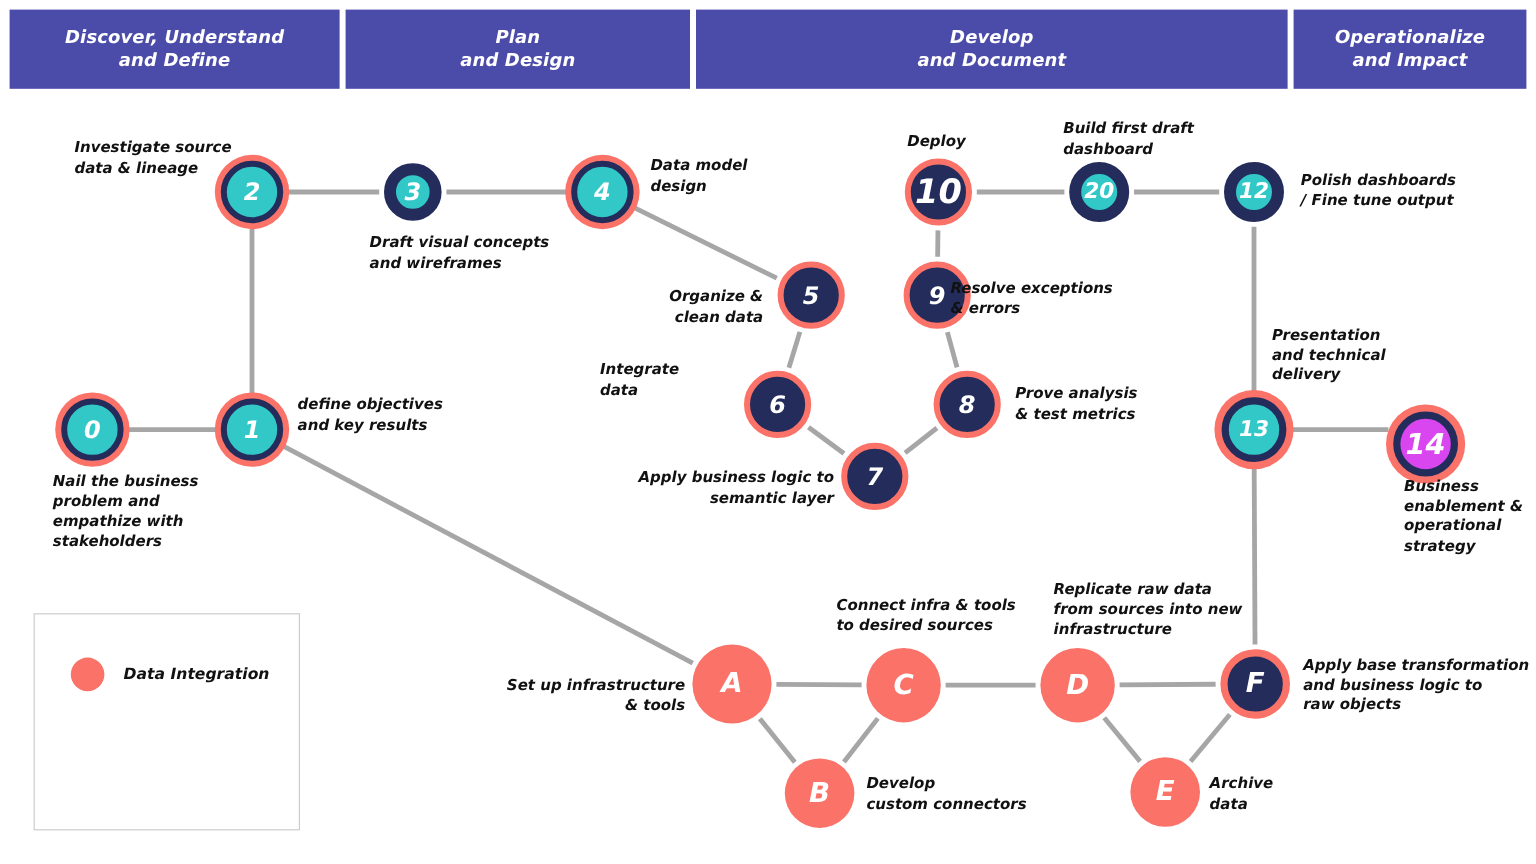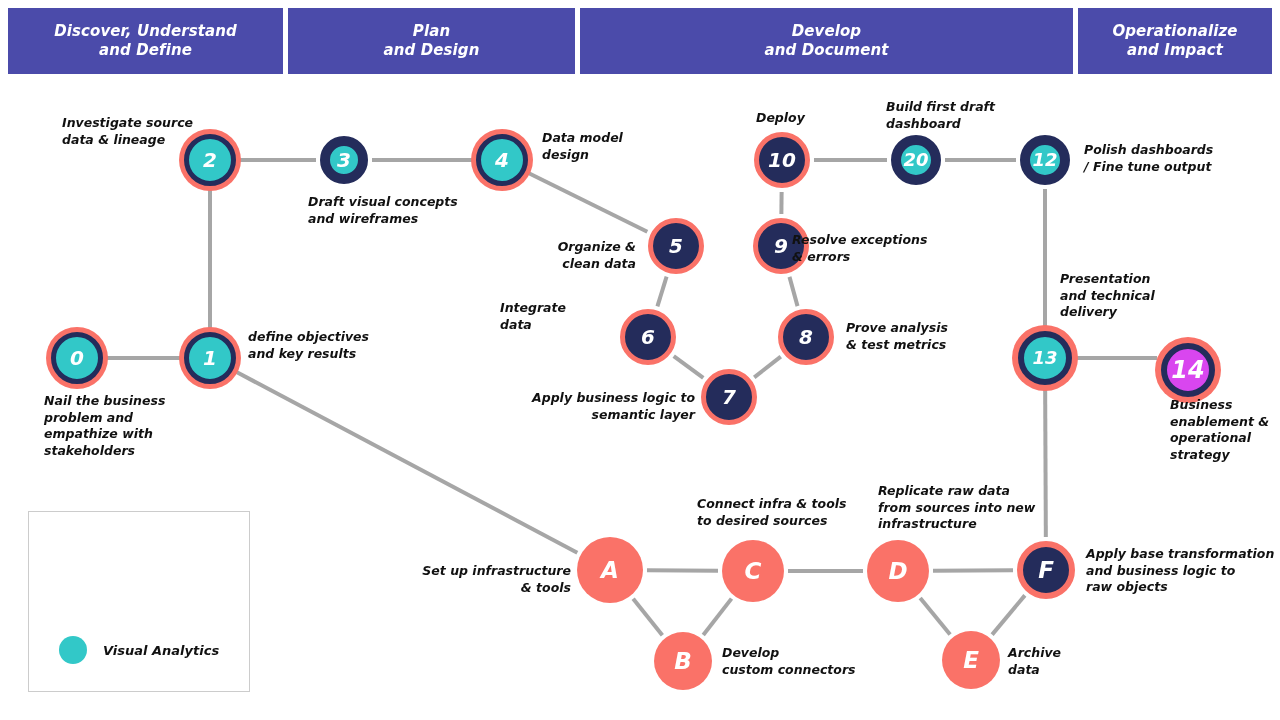--- a/index.html
+++ b/index.html
@@ -191,21 +191,21 @@
       </div>
       <div class="node" style="width: 56px; height: 56px; left: 701px; top: 369px; font-size: 20px; background: rgb(36, 44, 91); border: 5px solid rgb(250, 114, 104);">
         <span class="node-label-text">7</span>
       </div>
       <div class="node" style="width: 56px; height: 56px; left: 778px; top: 309px; font-size: 20px; background: rgb(36, 44, 91); border: 5px solid rgb(250, 114, 104);">
         <span class="node-label-text">8</span>
       </div>
       <div class="node" style="width: 56px; height: 56px; left: 753px; top: 218px; font-size: 20px; background: rgb(36, 44, 91); border: 5px solid rgb(250, 114, 104);">
         <span class="node-label-text">9</span>
       </div>
-      <div class="node" style="width: 56px; height: 56px; left: 754px; top: 132px; font-size: 20px; background: rgb(36, 44, 91); border: 5px solid rgb(250, 114, 104);">
+      <div class="node" style="width: 56px; height: 56px; left: 754px; top: 132px; font-size: 28px; background: rgb(36, 44, 91); border: 5px solid rgb(250, 114, 104);">
         <span class="node-label-text">10</span>
       </div>
       <div class="node" style="width: 50px; height: 50px; left: 891px; top: 135px; font-size: 18px; background: rgb(50, 200, 200); border: 10px solid rgb(36, 44, 91);">
         <span class="node-label-text">20</span>
       </div>
       <div class="node" style="width: 50px; height: 50px; left: 1020px; top: 135px; font-size: 18px; background: rgb(50, 200, 200); border: 10px solid rgb(36, 44, 91); align-items: center;">
         <span class="node-label-text">12</span>
       </div>
       <div class="node" style="width: 54px; height: 54px; left: 1018px; top: 331px; font-size: 18px; background: rgb(50, 200, 200); border: 6px solid rgb(36, 44, 91); box-shadow: rgb(250, 114, 104) 0px 0px 0px 6px;">
         <span class="node-label-text">13</span>
@@ -278,19 +278,19 @@
 from sources into new
 infrastructure</div>
       <div class="annot al-left" style="left: 1008px; top: 645px; width: 100px; color: rgb(17, 17, 17);">Archive
 data</div>
       <div class="annot al-left" style="left: 1086px; top: 546px; width: 200px; color: rgb(17, 17, 17);">Apply base transformation
 and business  logic to
 raw objects</div>
     </div>
 
   <div id="legend" style="border-color: rgb(204, 204, 204);">
-      <div class="legend-row" style="top: 124px;">
-        <span class="legend-dot" style="background: rgb(50, 200, 200);"></span>
-        <span class="legend-text" style="color: rgb(17, 17, 17);">Visual  Analytics</span>
+      <div class="legend-row" style="top: 36px;">
+        <span class="legend-dot" style="background: rgb(250, 114, 104);"></span>
+        <span class="legend-text" style="color: rgb(17, 17, 17);">Data Integration</span>
       </div>
     </div>
 
 </div>
 
 </body></html>

